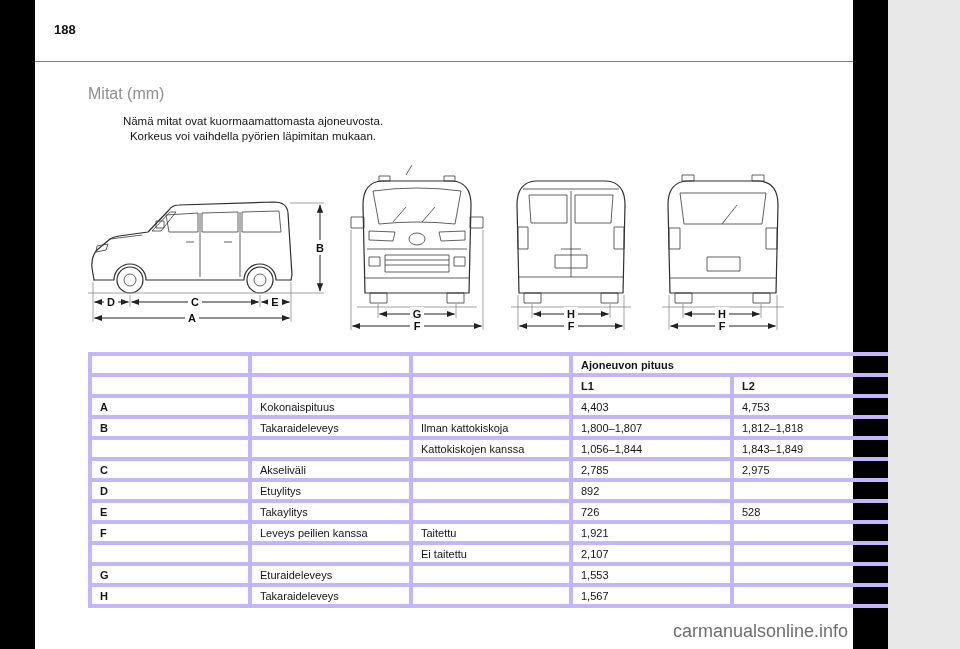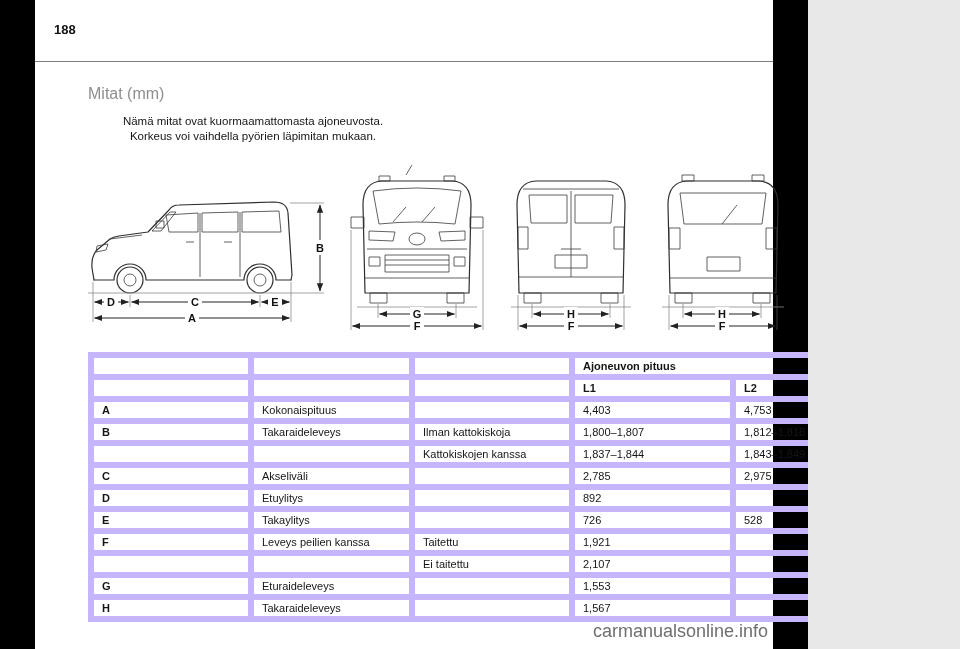--- a/index.html
+++ b/index.html
@@ -1,18 +1,18 @@
 <!DOCTYPE html>
 <html><head>
 <meta charset="utf-8">
 <style>
   * { margin:0; padding:0; box-sizing:border-box; }
   html,body { background:#e8e8e8; }
   body { font-family:"Liberation Sans", sans-serif; }
-  .page { position:relative; width:808px; height:649px; background:#ffffff; overflow:hidden; }
+  .page { position:relative; width:888px; height:649px; background:#ffffff; overflow:hidden; }
   .side-bar { position:absolute; top:0; bottom:0; width:35px; background:#000; }
   .side-bar.left { left:0; }
   .side-bar.right { right:0; }
   .page-number { position:absolute; top:22px; left:54px; font-size:13px; font-weight:bold; color:#111; }
   .top-rule { position:absolute; top:61px; left:35px; right:35px; height:1px; background:#7d7d7d; }
   .doc-title { position:absolute; top:85px; left:88px; font-size:16px; font-weight:normal; color:#8e8e8e; }
   .intro { position:absolute; top:114px; left:88px; width:330px; font-size:11.5px; color:#151515; line-height:14.5px;text-align:center; }
   .watermark { position:absolute; bottom:7px; right:40px; font-size:18px; color:#6f6f6f; }
 
   
@@ -24,21 +24,21 @@
   .car { fill:none; stroke:#2f2f2f; stroke-width:1.2; stroke-linejoin:round; stroke-linecap:round; }
   .det { fill:none; stroke:#3a3a3a; stroke-width:0.8; stroke-linejoin:round; }
   .ground { stroke:#8a8a8a; stroke-width:0.8; }
   .ext { stroke:#666; stroke-width:0.6; }
   .dim { stroke:#222; stroke-width:1; }
   .lbl-bg { fill:#fff; stroke:none; }
   .lbl { font-family:"Liberation Sans", sans-serif; font-size:11px; font-weight:bold; fill:#111; text-anchor:middle; }
 
   
   .dim-table { position:absolute; top:352px; left:88px; width:802px; border-collapse:collapse; font-size:11px; color:#151515; table-layout:fixed; }
-  .dim-table td, .dim-table th { border:6px solid #c4b5fd; padding:2px 8px; text-align:left; vertical-align:middle; height:21px; font-weight:normal; overflow:hidden; white-space:nowrap; }
+  .dim-table td, .dim-table th { border:4px solid #c4b5fd; padding:2px 8px; text-align:left; vertical-align:middle; height:21px; font-weight:normal; overflow:hidden; white-space:nowrap; }
   .dim-table th { font-weight:bold; }
   .dim-table td.key { font-weight:bold; }
 </style>
 </head>
 <body>
 
 <div class="page">
 
   <svg width="0" height="0" style="position:absolute">
     <defs>
@@ -224,21 +224,21 @@
         <td class="key">B</td>
         <td>Takaraideleveys</td>
         <td>Ilman kattokiskoja</td>
         <td>1,800–1,807</td>
         <td>1,812–1,818</td>
       </tr>
       <tr>
         <td class="key"></td>
         <td></td>
         <td>Kattokiskojen kanssa</td>
-        <td>1,837–1,844</td>
+        <td>1,056–1,844</td>
         <td>1,843–1,849</td>
       </tr>
       <tr>
         <td class="key">C</td>
         <td>Akseliväli</td>
         <td></td>
         <td>2,785</td>
         <td>2,975</td>
       </tr>
       <tr>

